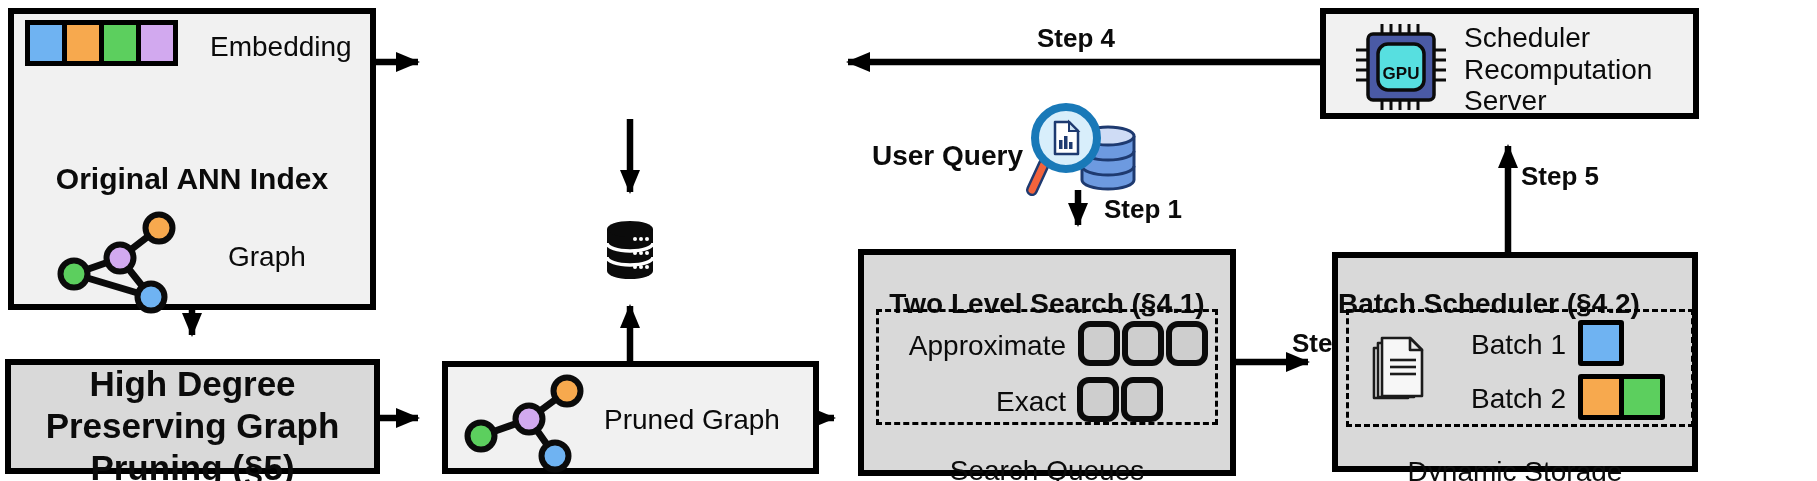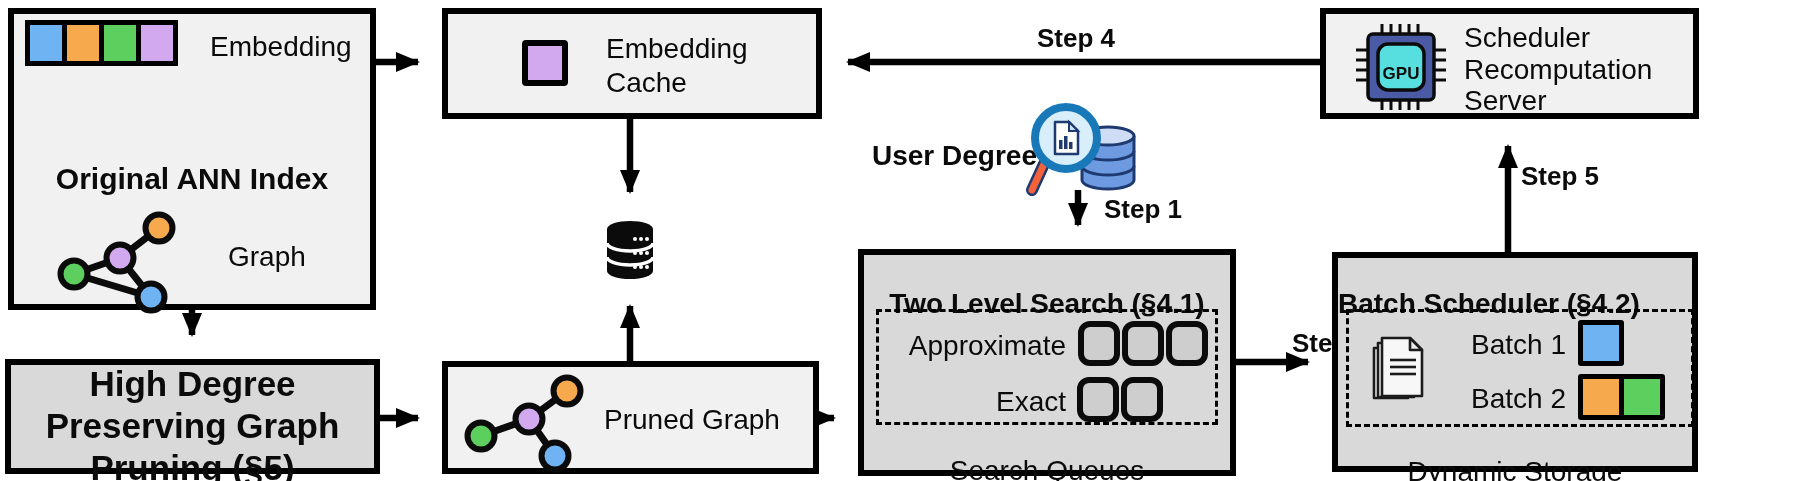--- a/index.html
+++ b/index.html
@@ -86,44 +86,40 @@
         <circle cx="97" cy="95" r="13.5" fill="#6fb3f2"></circle>
       </g>
     </svg>
     <div class="lbl" style="left:214px;top:226px">Graph</div>
   </div>
 
   <div class="box box-dark" style="left:5px;top:359px;width:375px;height:115px;display:flex;align-items:center;justify-content:center">
     <div class="lbl lbl-wrap bold center" style="position:static;font-size:35px;line-height:1.2;width:330px">High Degree Preserving Graph Pruning (§5)</div>
   </div>
 
-  <div class="box box-light" style="left:442px;top:8px;width:380px;height:111px">
-    <div class="cache-sq" style="left: 74px; top: 26px; background-color: rgb(210, 169, 239);"></div>
-    <div class="lbl lbl-wrap" style="left:158px;top:18px;width:180px">Embedding Cache</div>
-  </div>
 
   <svg style="left:604px;top:220px" width="52" height="60" viewBox="0 0 52 60">
     <path d="M3,9 V51 A23,8 0 0 0 49,51 V9" fill="#0b0b0b"></path>
     <ellipse cx="26" cy="9" rx="23" ry="8" fill="#0b0b0b"></ellipse>
     <path d="M3,23 A23,8 0 0 0 49,23" stroke="#ffffff" stroke-width="3.5" fill="none"></path>
     <path d="M3,37 A23,8 0 0 0 49,37" stroke="#ffffff" stroke-width="3.5" fill="none"></path>
     <g fill="#ffffff">
       <circle cx="31" cy="19" r="2"></circle>
         <circle cx="37" cy="19" r="2"></circle>
         <circle cx="43" cy="19" r="2"></circle>
       <circle cx="31" cy="33" r="2"></circle>
         <circle cx="37" cy="33" r="2"></circle>
         <circle cx="43" cy="33" r="2"></circle>
       <circle cx="31" cy="47" r="2"></circle>
         <circle cx="37" cy="47" r="2"></circle>
         <circle cx="43" cy="47" r="2"></circle>
     </g>
   </svg>
 
-  <div class="lbl bold" style="left:872px;top:139px">User Degree</div>
+  <div class="lbl bold" style="left:872px;top:139px">User Query</div>
   <svg style="left:1026px;top:98px" width="114" height="100" viewBox="0 0 114 100">
 
     <g stroke="#1e3a70" stroke-width="3">
       <path d="M56,38 V82 A26,9 0 0 0 108,82 V38" fill="#6d9ae0"></path>
       <path d="M56,53 A26,9 0 0 0 108,53" fill="none"></path>
       <path d="M56,68 A26,9 0 0 0 108,68" fill="none"></path>
       <ellipse cx="82" cy="38" rx="26" ry="9" fill="#cfdcf5"></ellipse>
     </g>
 
     <line x1="18" y1="66" x2="6" y2="92" stroke="#1e3a70" stroke-width="12" stroke-linecap="round"></line>

